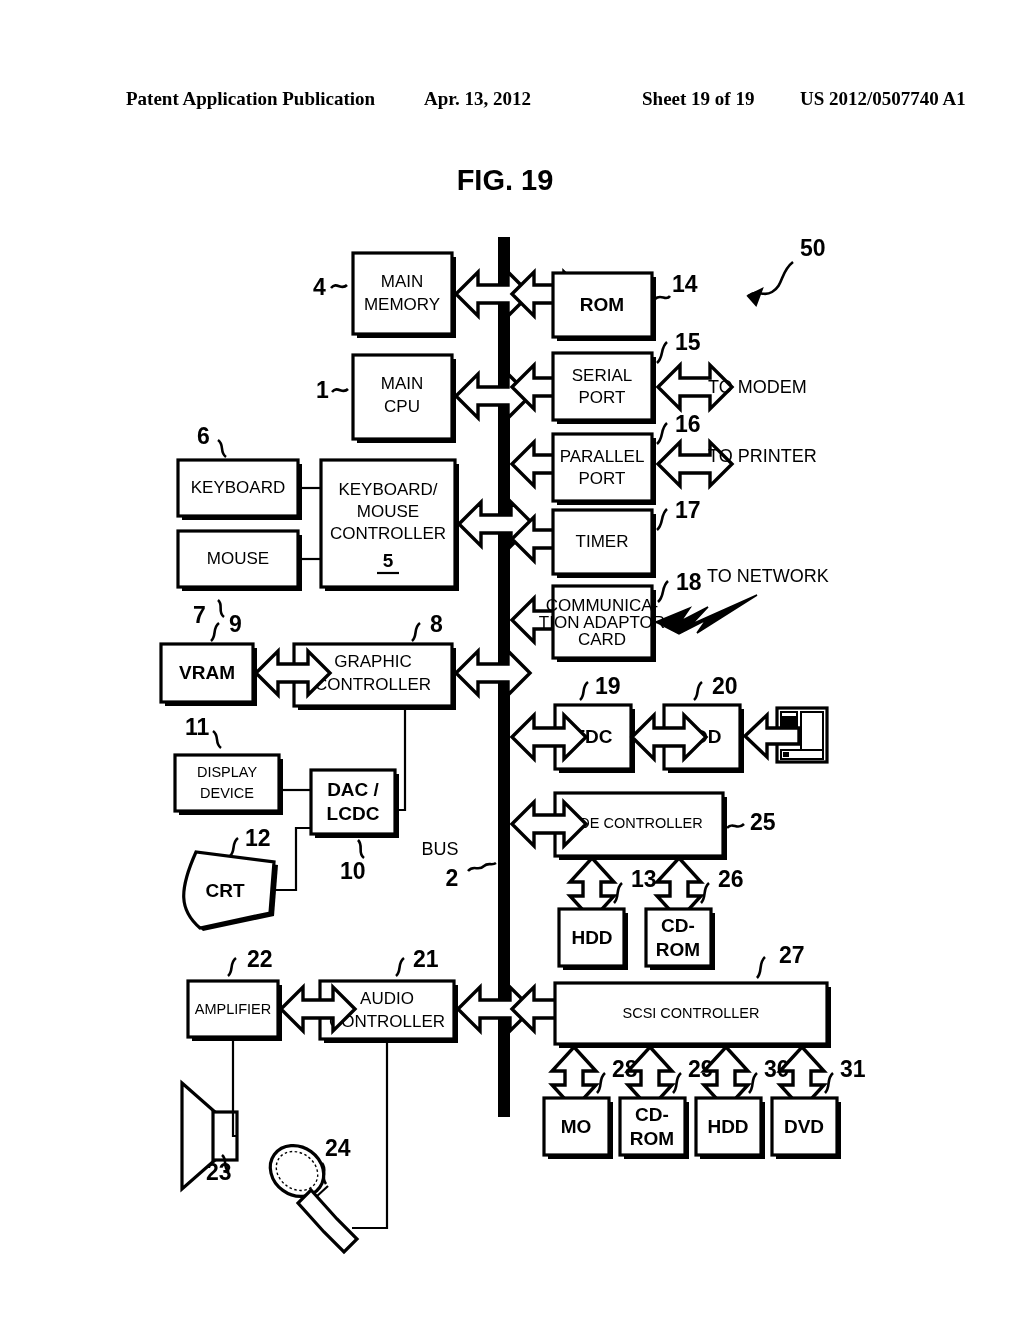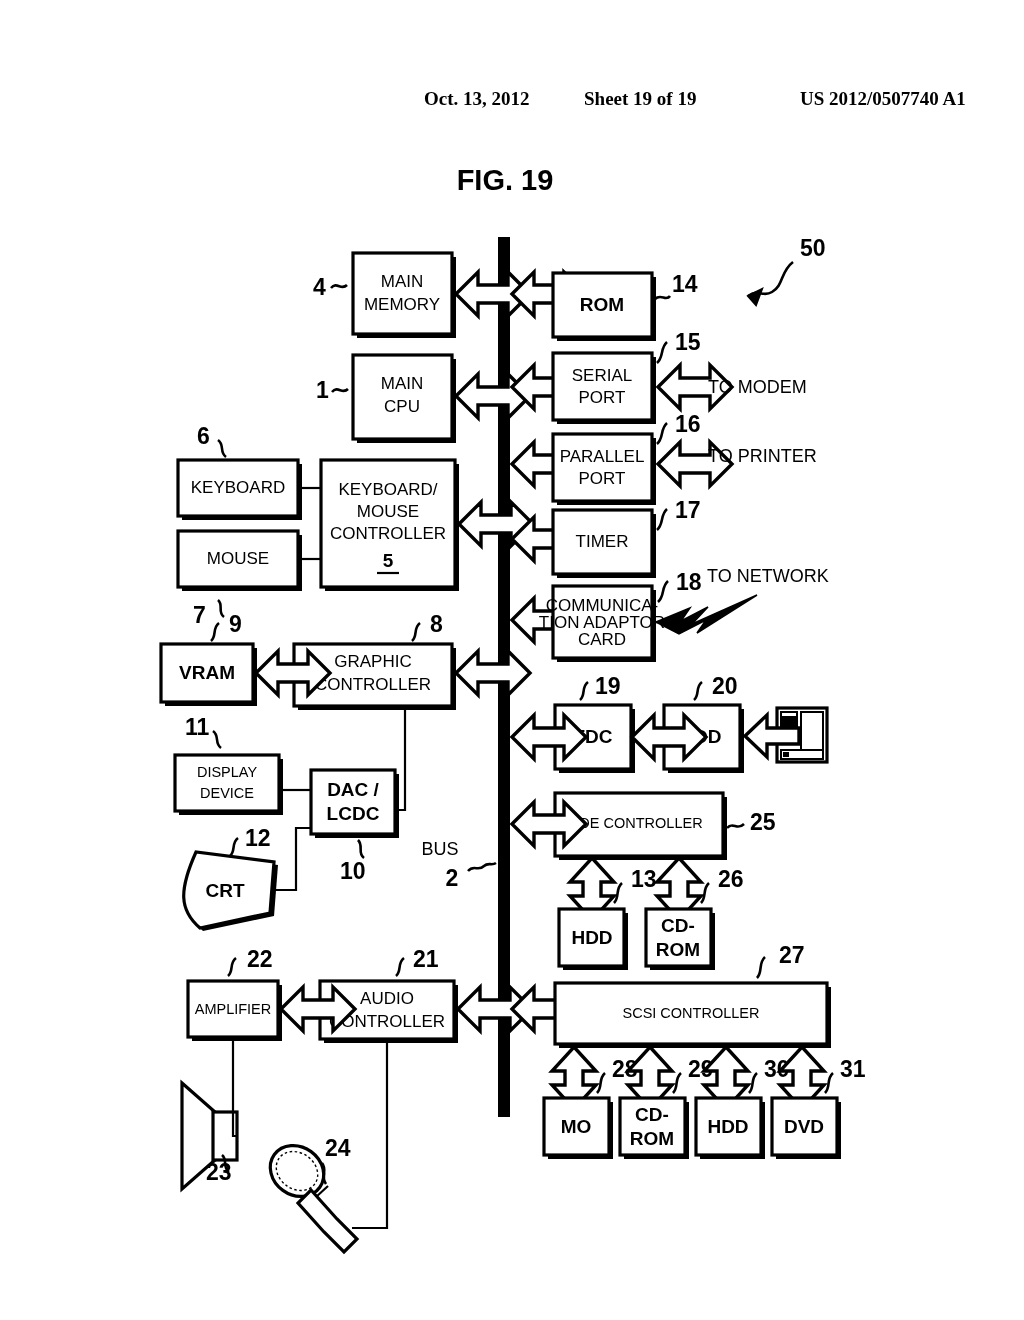--- a/index.html
+++ b/index.html
@@ -3,21 +3,21 @@
 <meta charset="utf-8">
 <style>
   html,body{margin:0;padding:0;background:#ffffff;}
   body{width:1024px;height:1320px;position:relative;
        font-family:"Liberation Sans", sans-serif;color:#000;}
   #sheet{position:absolute;left:0;top:0;width:1024px;height:1320px;}
   .hdr{position:absolute;top:88px;font-family:"Liberation Serif",serif;
        font-weight:bold;font-size:19px;letter-spacing:0px;white-space:nowrap;}
   #hdr-pub{left:126px;}
   #hdr-date{left:424px;}
-  #hdr-sheet{left:584px;}
+  #hdr-sheet{left:642px;}
   #hdr-num{left:800px;}
   svg{position:absolute;left:0;top:0;}
   .bx{fill:#ffffff;stroke:#000000;stroke-width:3.2;}
   .bxsh{fill:#000000;stroke:none;}
   .lbl{font-family:"Liberation Sans",sans-serif;font-size:17px;
        text-anchor:middle;dominant-baseline:middle;fill:#000;}
   .lbl-sm{font-size:14.5px;}
   .lbl-md{font-size:19px;}
   .refnum{font-family:"Liberation Sans",sans-serif;font-size:23px;
           font-weight:bold;fill:#000;}
@@ -27,21 +27,22 @@
   .thin{fill:none;stroke:#000;stroke-width:2.2;}
   .lead{fill:none;stroke:#000;stroke-width:2.6;}
   .arrw{fill:#ffffff;stroke:#000000;stroke-width:3.4;stroke-linejoin:miter;}
   .busline{fill:#000;}
 </style>
 </head>
 <body>
 
 <div id="sheet">
 
-  <div class="hdr" id="hdr-date">Oct. 13, 2012</div>
+  <div class="hdr" id="hdr-pub">Patent Application Publication</div>
+  <div class="hdr" id="hdr-date">Apr. 13, 2012</div>
   <div class="hdr" id="hdr-sheet">Sheet 19 of 19</div>
   <div class="hdr" id="hdr-num">US 2012/0507740 A1</div>
 
   <svg width="1024" height="1320" viewBox="0 0 1024 1320">
 
     <defs>
 
       <g id="harrow">
         <path class="arrw" d="M0,0 L22,-22 L22,-9 L52,-9 L52,-22 L74,0 L52,22 L52,9 L22,9 L22,22 Z"></path>
       </g>

